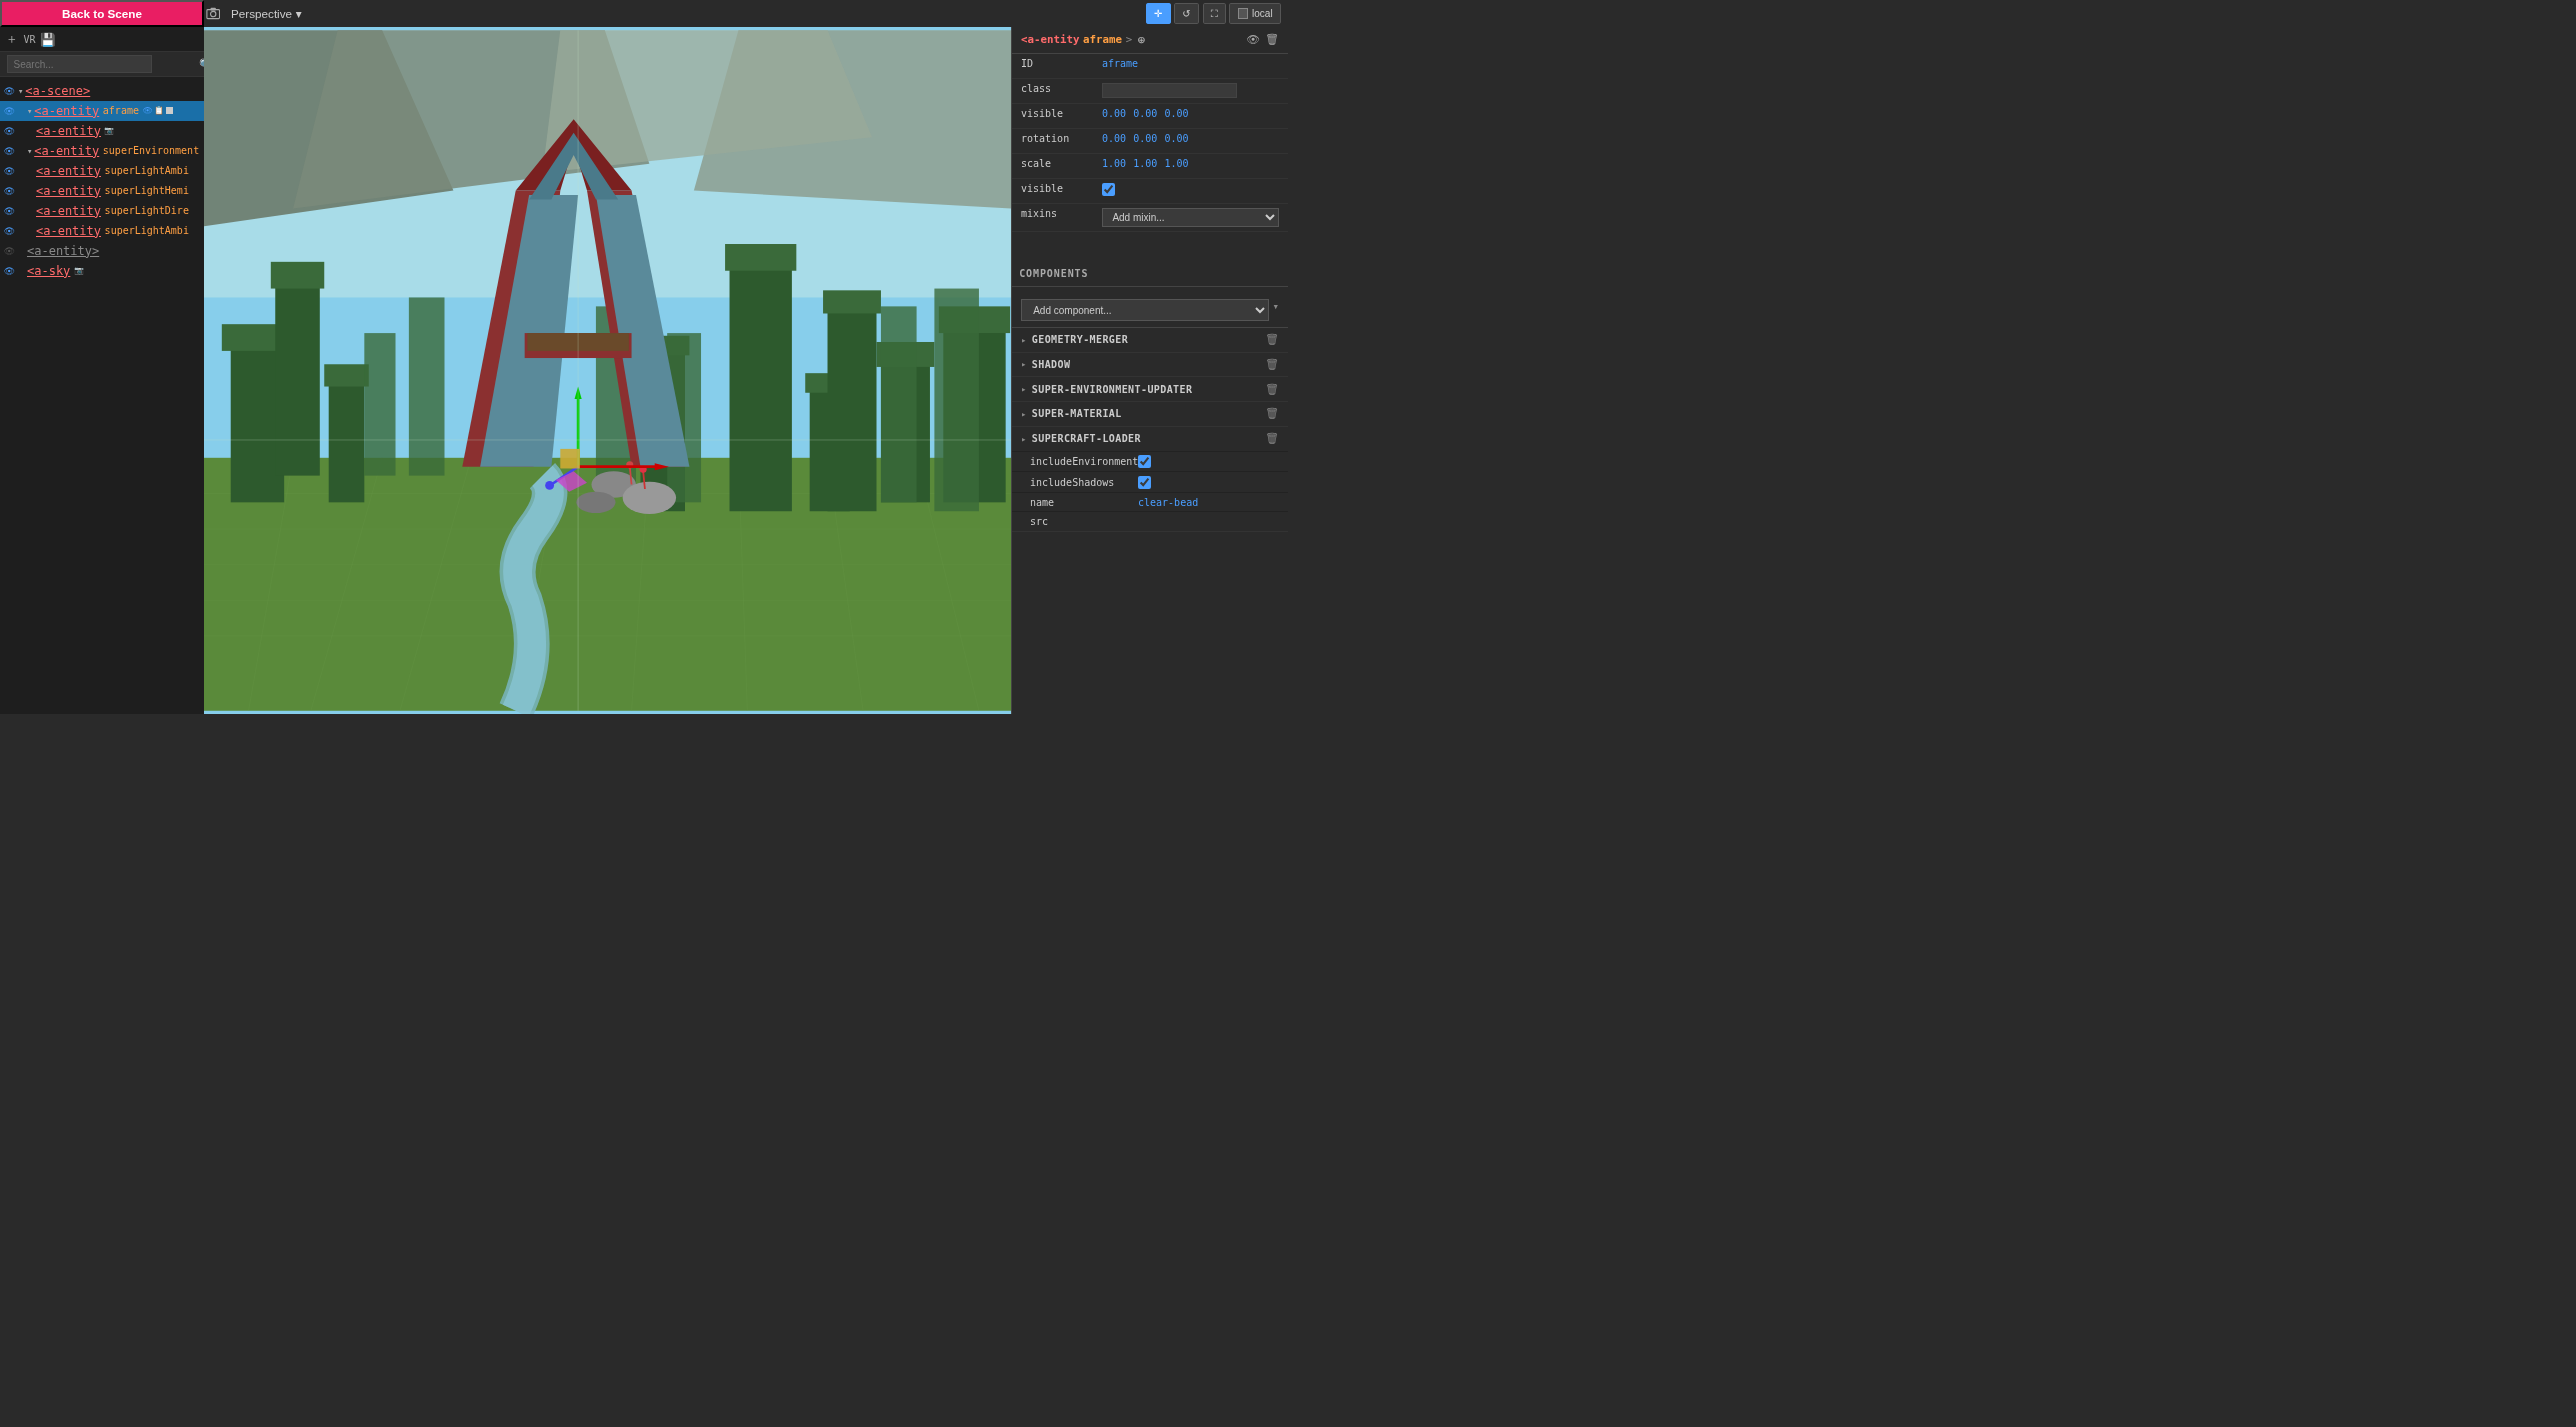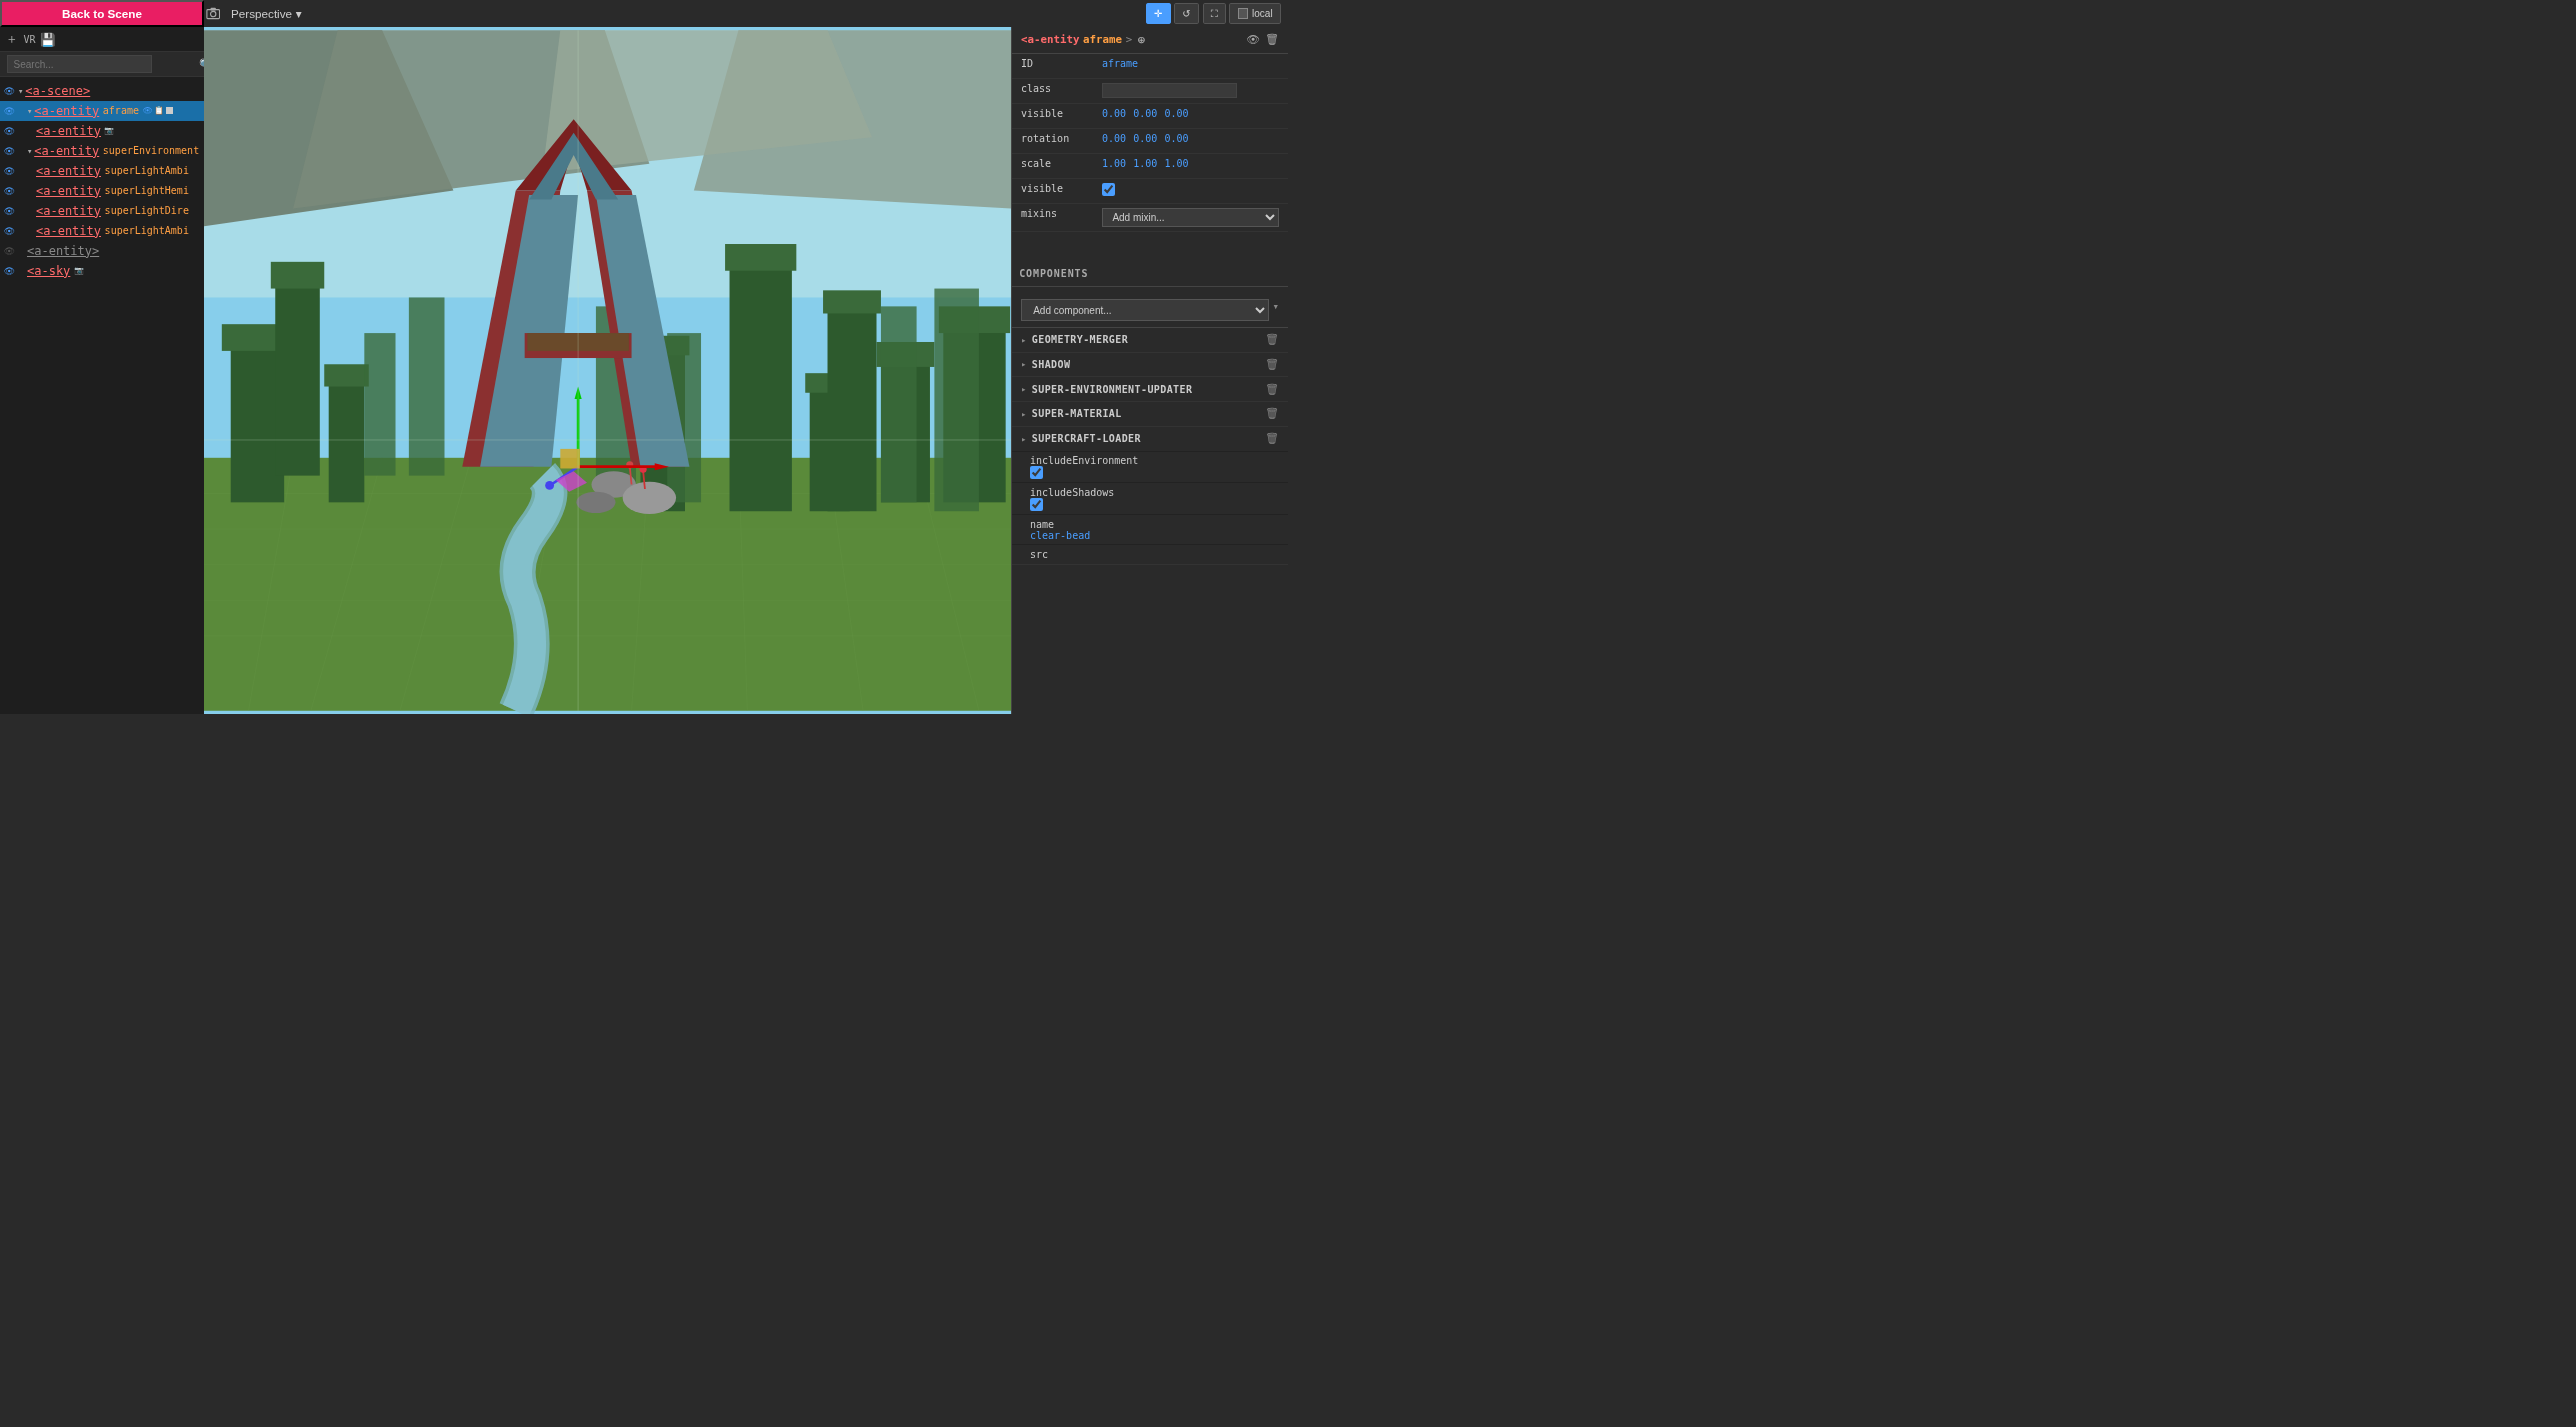--- a/index.html
+++ b/index.html
@@ -330,24 +330,23 @@
       letter-spacing: 0.4px;
       flex: 1;
     }
     .component-delete {
       color: #888;
       cursor: pointer;
       font-size: 10.8px;
     }
     .component-prop-row {
       display: flex;
-      align-items: flex-start;
+      align-items: center;
       padding: 3.6px 9px 3.6px 18px;
       border-top: 0.9px solid #222;
-      flex-direction: column;
     }
     .cp-label {
       color: #ccc;
       font-size: 10px;
       width: 108px;
       flex-shrink: 0;
     }
     .cp-value {
       color: #4a9eff;
       font-size: 10px;

